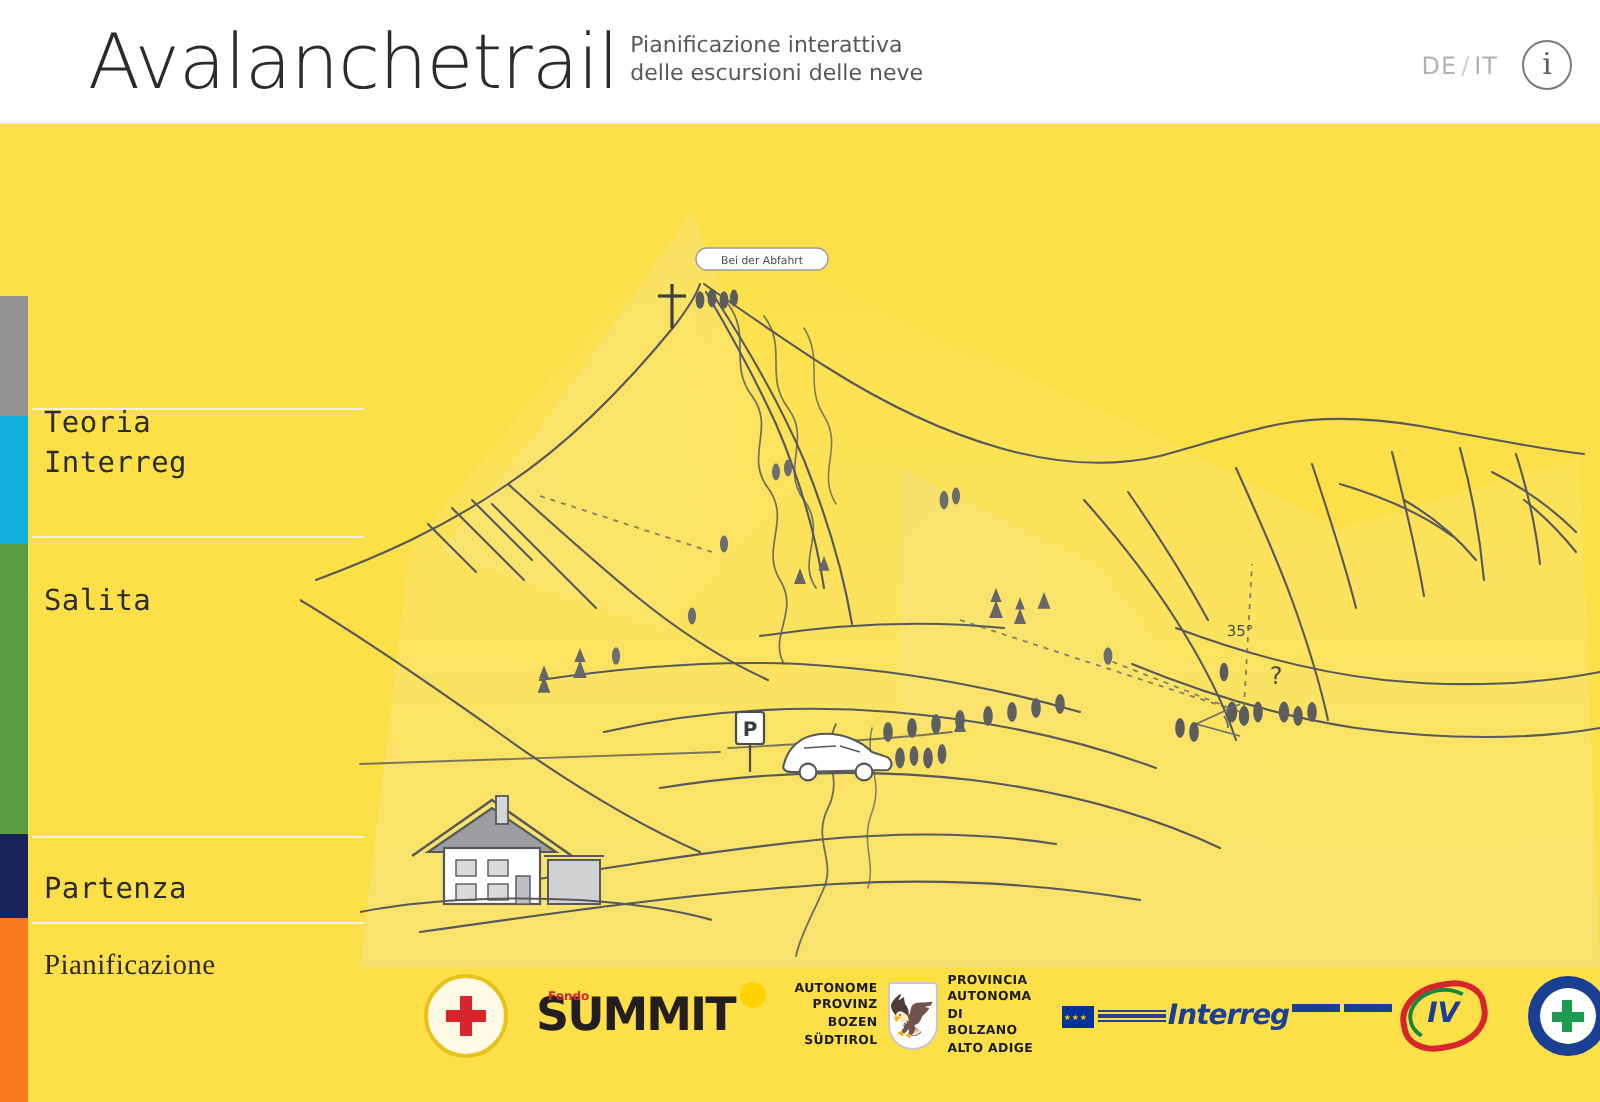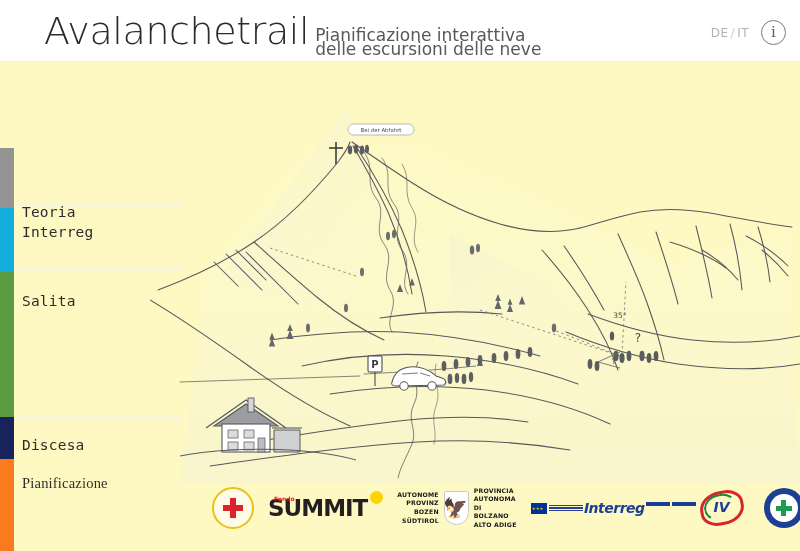--- a/index.html
+++ b/index.html
@@ -5,21 +5,21 @@
   * { box-sizing: border-box; margin: 0; padding: 0; }
   html, body {
     width: 800px; height: 551px;
     background: #ffffff;
     font-family: "Liberation Sans", sans-serif;
     overflow: hidden;
   }
   #app {
     position: relative;
     width: 800px; height: 551px;
-    background: #fef9c3;
+    background: #fde047;
   }
 
   
   .header {
     position: absolute; left: 0; top: 0;
     width: 800px; height: 62px;
     background: #ffffff;
     border-bottom: 1px solid #ececec;
   }
   .brand {
@@ -30,23 +30,23 @@
     font-family: "DejaVu Sans", sans-serif;
     font-size: 38px;
     font-weight: 300;
     color: #2b2b2b;
     letter-spacing: -0.4px;
     line-height: 46px;
     white-space: nowrap;
   }
   .brand-sub {
     margin-left: 6px;
-    margin-top: 20px;
-    font-family: "DejaVu Sans", sans-serif;
-    font-size: 17px;
+    margin-top: 8px;
+    font-family: "DejaVu Sans", sans-serif;
+    font-size: 11px;
     color: #58585a;
     line-height: 14px;
     white-space: nowrap;
   }
   .header-right {
     position: absolute; right: 14px; top: 20px;
     display: flex; align-items: center; gap: 12px;
   }
   .lang-switch {
     font-family: "DejaVu Sans", sans-serif;
@@ -287,21 +287,21 @@
         <div class="colorbar-seg" style="height: 42px; background: rgb(24, 35, 92);"></div>
         <div class="colorbar-seg" style="height: 92px; background: rgb(249, 122, 31);"></div>
       </div>
     <div class="nav">
         <div class="nav-item" style="top: 105px; margin-top: 36px;">Teoria</div>
         <div class="nav-divider" style="top: 141px;"></div>
         <div class="nav-item" style="top: 161px;">Interreg</div>
         <div class="nav-divider" style="top: 205px;"></div>
         <div class="nav-item" style="top: 230px;">Salita</div>
         <div class="nav-divider" style="top: 355px;"></div>
-        <div class="nav-item" style="top: 374px;">Discesa</div>
+        <div class="nav-item" style="top: 374px;">Partenza</div>
         <div class="nav-divider" style="top: 398px;"></div>
         <div class="nav-item" style="top: 412px; font-family: Liberation Serif, serif;">Pianificazione</div>
       </div>
   </div>
 
   <div class="illustration">
     <svg width="650" height="420" viewBox="0 0 650 420" xmlns="http://www.w3.org/2000/svg">
       <defs>
         <linearGradient id="shade" x1="0" y1="0" x2="0" y2="1">
           <stop offset="0%" stop-color="#ffffff" stop-opacity="0"></stop>

